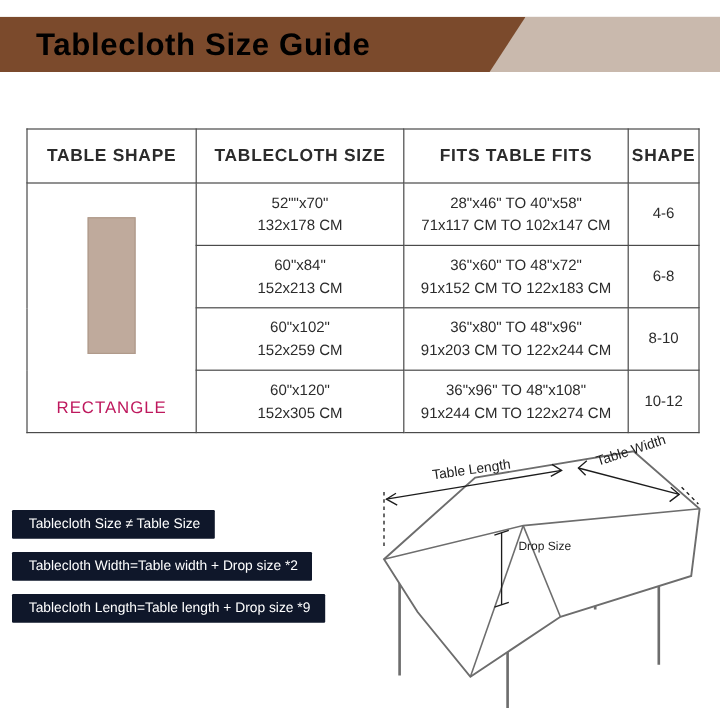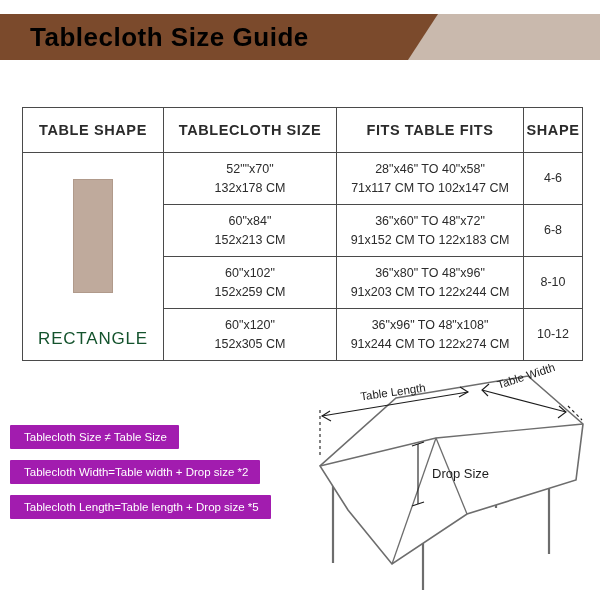--- a/index.html
+++ b/index.html
@@ -94,39 +94,39 @@
     box-sizing: border-box;
   }
   .shape-swatch {
     width: 38px;
     height: 112px;
     background: #bfaa9c;
     border: 1px solid #b09a8b;
   }
   .shape-label {
     margin-top: 36px;
-    font-size: 17px;
+    font-size: 14px;
     letter-spacing: 0.8px;
-    color: #14532d;
+    color: #be185d;
   }
   .data-cell {
     height: 51px;
     font-size: 12.5px;
     line-height: 1.5;
     color: #2b2b2b;
   }
   .data-cell .l2 { display: block; text-align: center; }
   .seats-cell {
     font-size: 12.5px;
   }
 
   
   .pill {
     position: absolute;
-    background: #a21caf;
+    background: #0f172a;
     color: #ffffff;
     font-size: 11.5px;
     height: 24px;
     line-height: 24px;
     padding: 0 12px 0 14px;
     white-space: nowrap;
     border-radius: 1px;
   }
   .pill1 { left: 10px; top: 425px; }
   .pill2 { left: 10px; top: 460px; }
@@ -142,21 +142,21 @@
   }
   .diagram svg { display: block; }
   .dim-label {
     position: absolute;
     font-size: 11.5px;
     color: #1c1c1c;
     white-space: nowrap;
   }
   .lbl-length { left: 60px; top: 28px; transform: rotate(-8deg); }
   .lbl-width  { left: 196px; top: 12px; transform: rotate(-18deg); }
-  .lbl-drop   { left: 132px; top: 108px; font-size: 13px; }
+  .lbl-drop   { left: 132px; top: 92px; font-size: 10px; }
 </style>
 </head>
 <body>
 
 <div class="header">
   <div class="header-band"></div>
   <div class="header-dark"></div>
   <div class="header-title">Tablecloth Size Guide</div>
 </div>
 
@@ -218,21 +218,21 @@
         <span>36"x96" TO 48"x108"</span>
         <span class="l2">91x244 CM TO 122x274 CM</span>
       </td>
       <td class="data-cell seats-cell">10-12</td>
     </tr>
   </tbody>
 </table>
 
 <div class="pill pill1">Tablecloth Size ≠ Table Size</div>
 <div class="pill pill2">Tablecloth Width=Table width + Drop size *2</div>
-<div class="pill pill3">Tablecloth Length=Table length + Drop size *5</div>
+<div class="pill pill3">Tablecloth Length=Table length + Drop size *9</div>
 
 <div class="diagram">
   <svg width="296" height="236" viewBox="0 0 296 236">
 
     <g stroke="#6d6d6d" stroke-width="2.2" fill="none">
       <line x1="33" y1="120" x2="33" y2="205"></line>
       <line x1="123" y1="150" x2="123" y2="232"></line>
       <line x1="249" y1="112" x2="249" y2="196"></line>
       <line x1="196" y1="96" x2="196" y2="150"></line>
     </g>

